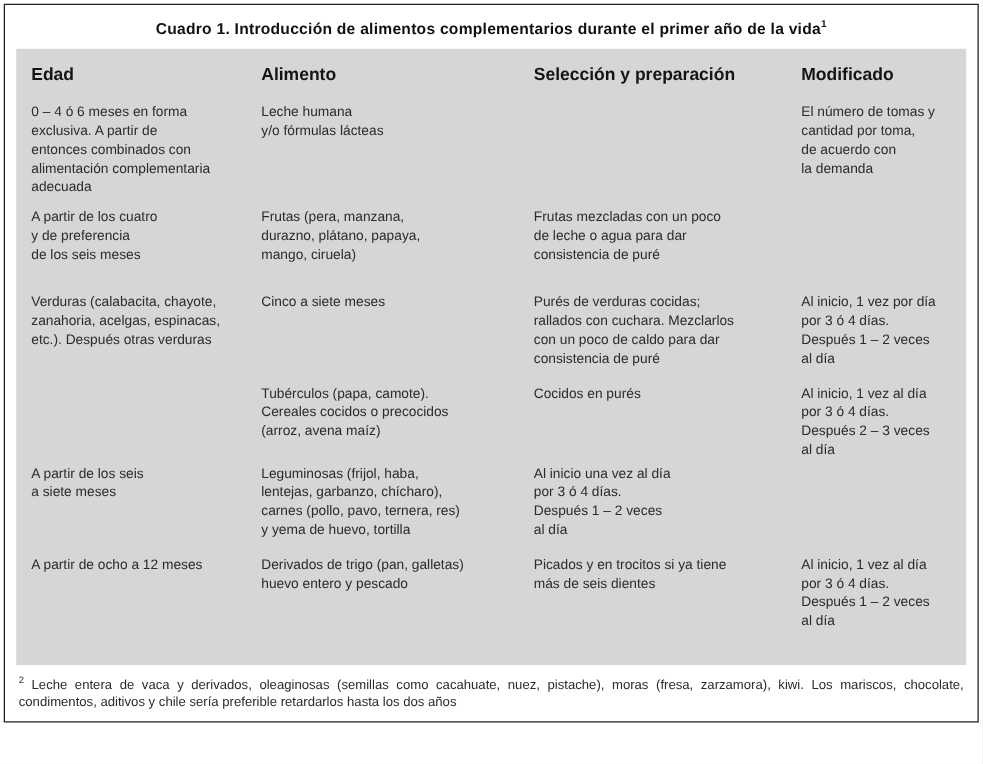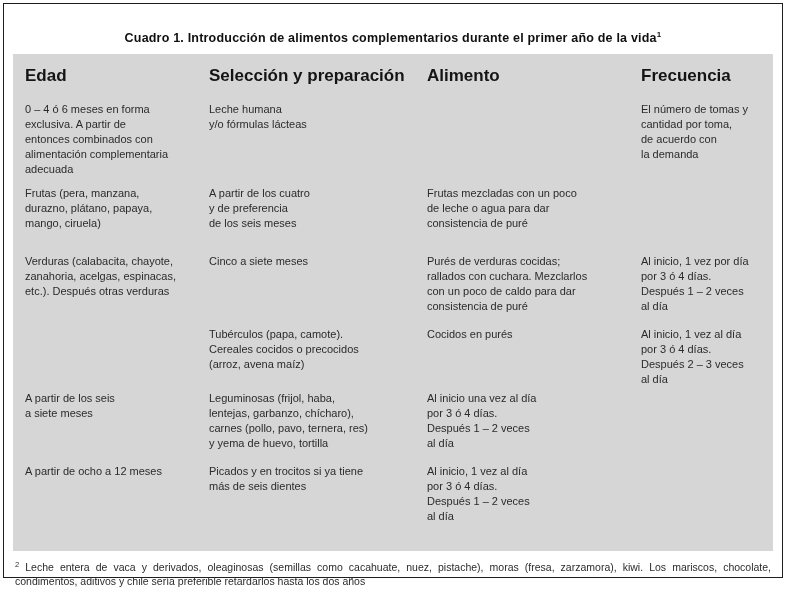--- a/index.html
+++ b/index.html
@@ -7,21 +7,21 @@
   body {
     width:786px; height:611px;
     font-family:"Liberation Sans", sans-serif;
     color:#262626;
   }
   .figure {
     width:780px; height:575px;
     margin:3px;
     border:1px solid #1e1e1e;
     background:#ffffff;
-    padding:20px 9px 8px 9px;
+    padding:5px 9px 8px 9px;
     display:flex; flex-direction:column;
   }
   .title {
     text-align:center;
     font-weight:bold;
     font-size:12.5px;
     letter-spacing:0.2px;
     color:#101010;
     padding:7px 0 9px 0;
   }
@@ -32,21 +32,21 @@
     flex:1;
   }
   .grid {
     display:grid;
     grid-template-columns:178px 212px 208px 1fr;
     column-gap:6px;
   }
   .header-row { margin-bottom:16px; }
   .th {
     font-weight:bold;
-    font-size:17px;
+    font-size:14px;
     color:#141414;
   }
   .cell {
     font-size:11px;
     line-height:15px;
     white-space:pre-line;
     color:#2b2b2b;
   }
   .row-1 { margin-bottom:9px; }
   .row-2 { margin-bottom:23px; }
@@ -73,47 +73,47 @@
 <div class="figure">
 
   <div class="title">
     <span>Cuadro 1. Introducción de alimentos complementarios durante el primer año de la vida</span><sup>1</sup>
   </div>
 
   <div class="table-block">
 
     <div class="grid header-row">
       <div class="th">Edad</div>
+      <div class="th">Alimento</div>
       <div class="th">Selección y preparación</div>
-      <div class="th">Alimento</div>
-      <div class="th">Frecuencia</div>
+      <div class="th">Modificado</div>
     </div>
 
     <div class="grid row-1">
       <div class="cell">0 – 4 ó 6 meses en forma
 exclusiva. A partir de
 entonces combinados con
 alimentación complementaria
 adecuada</div>
       <div class="cell">Leche humana
 y/o fórmulas lácteas</div>
       <div class="cell"></div>
       <div class="cell">El número de tomas y
 cantidad por toma,
 de acuerdo con
 la demanda</div>
     </div>
 
     <div class="grid row-2">
+      <div class="cell">A partir de los cuatro
+y de preferencia
+de los seis meses</div>
       <div class="cell">Frutas (pera, manzana,
 durazno, plátano, papaya,
 mango, ciruela)</div>
-      <div class="cell">A partir de los cuatro
-y de preferencia
-de los seis meses</div>
       <div class="cell">Frutas mezcladas con un poco
 de leche o agua para dar
 consistencia de puré</div>
       <div class="cell"></div>
     </div>
 
     <div class="grid row-3">
       <div class="cell">Verduras (calabacita, chayote,
 zanahoria, acelgas, espinacas,
 etc.). Después otras verduras</div>
@@ -148,20 +148,22 @@
 carnes (pollo, pavo, ternera, res)
 y yema de huevo, tortilla</div>
       <div class="cell">Al inicio una vez al día
 por 3 ó 4 días.
 Después 1 – 2 veces
 al día</div>
     </div>
 
     <div class="grid row-6">
       <div class="cell">A partir de ocho a 12 meses</div>
+      <div class="cell">Derivados de trigo (pan, galletas)
+huevo entero y pescado</div>
       <div class="cell">Picados y en trocitos si ya tiene
 más de seis dientes</div>
       <div class="cell">Al inicio, 1 vez al día
 por 3 ó 4 días.
 Después 1 – 2 veces
 al día</div>
     </div>
 
     <div class="grid row-7">
       <div class="cell"></div>

